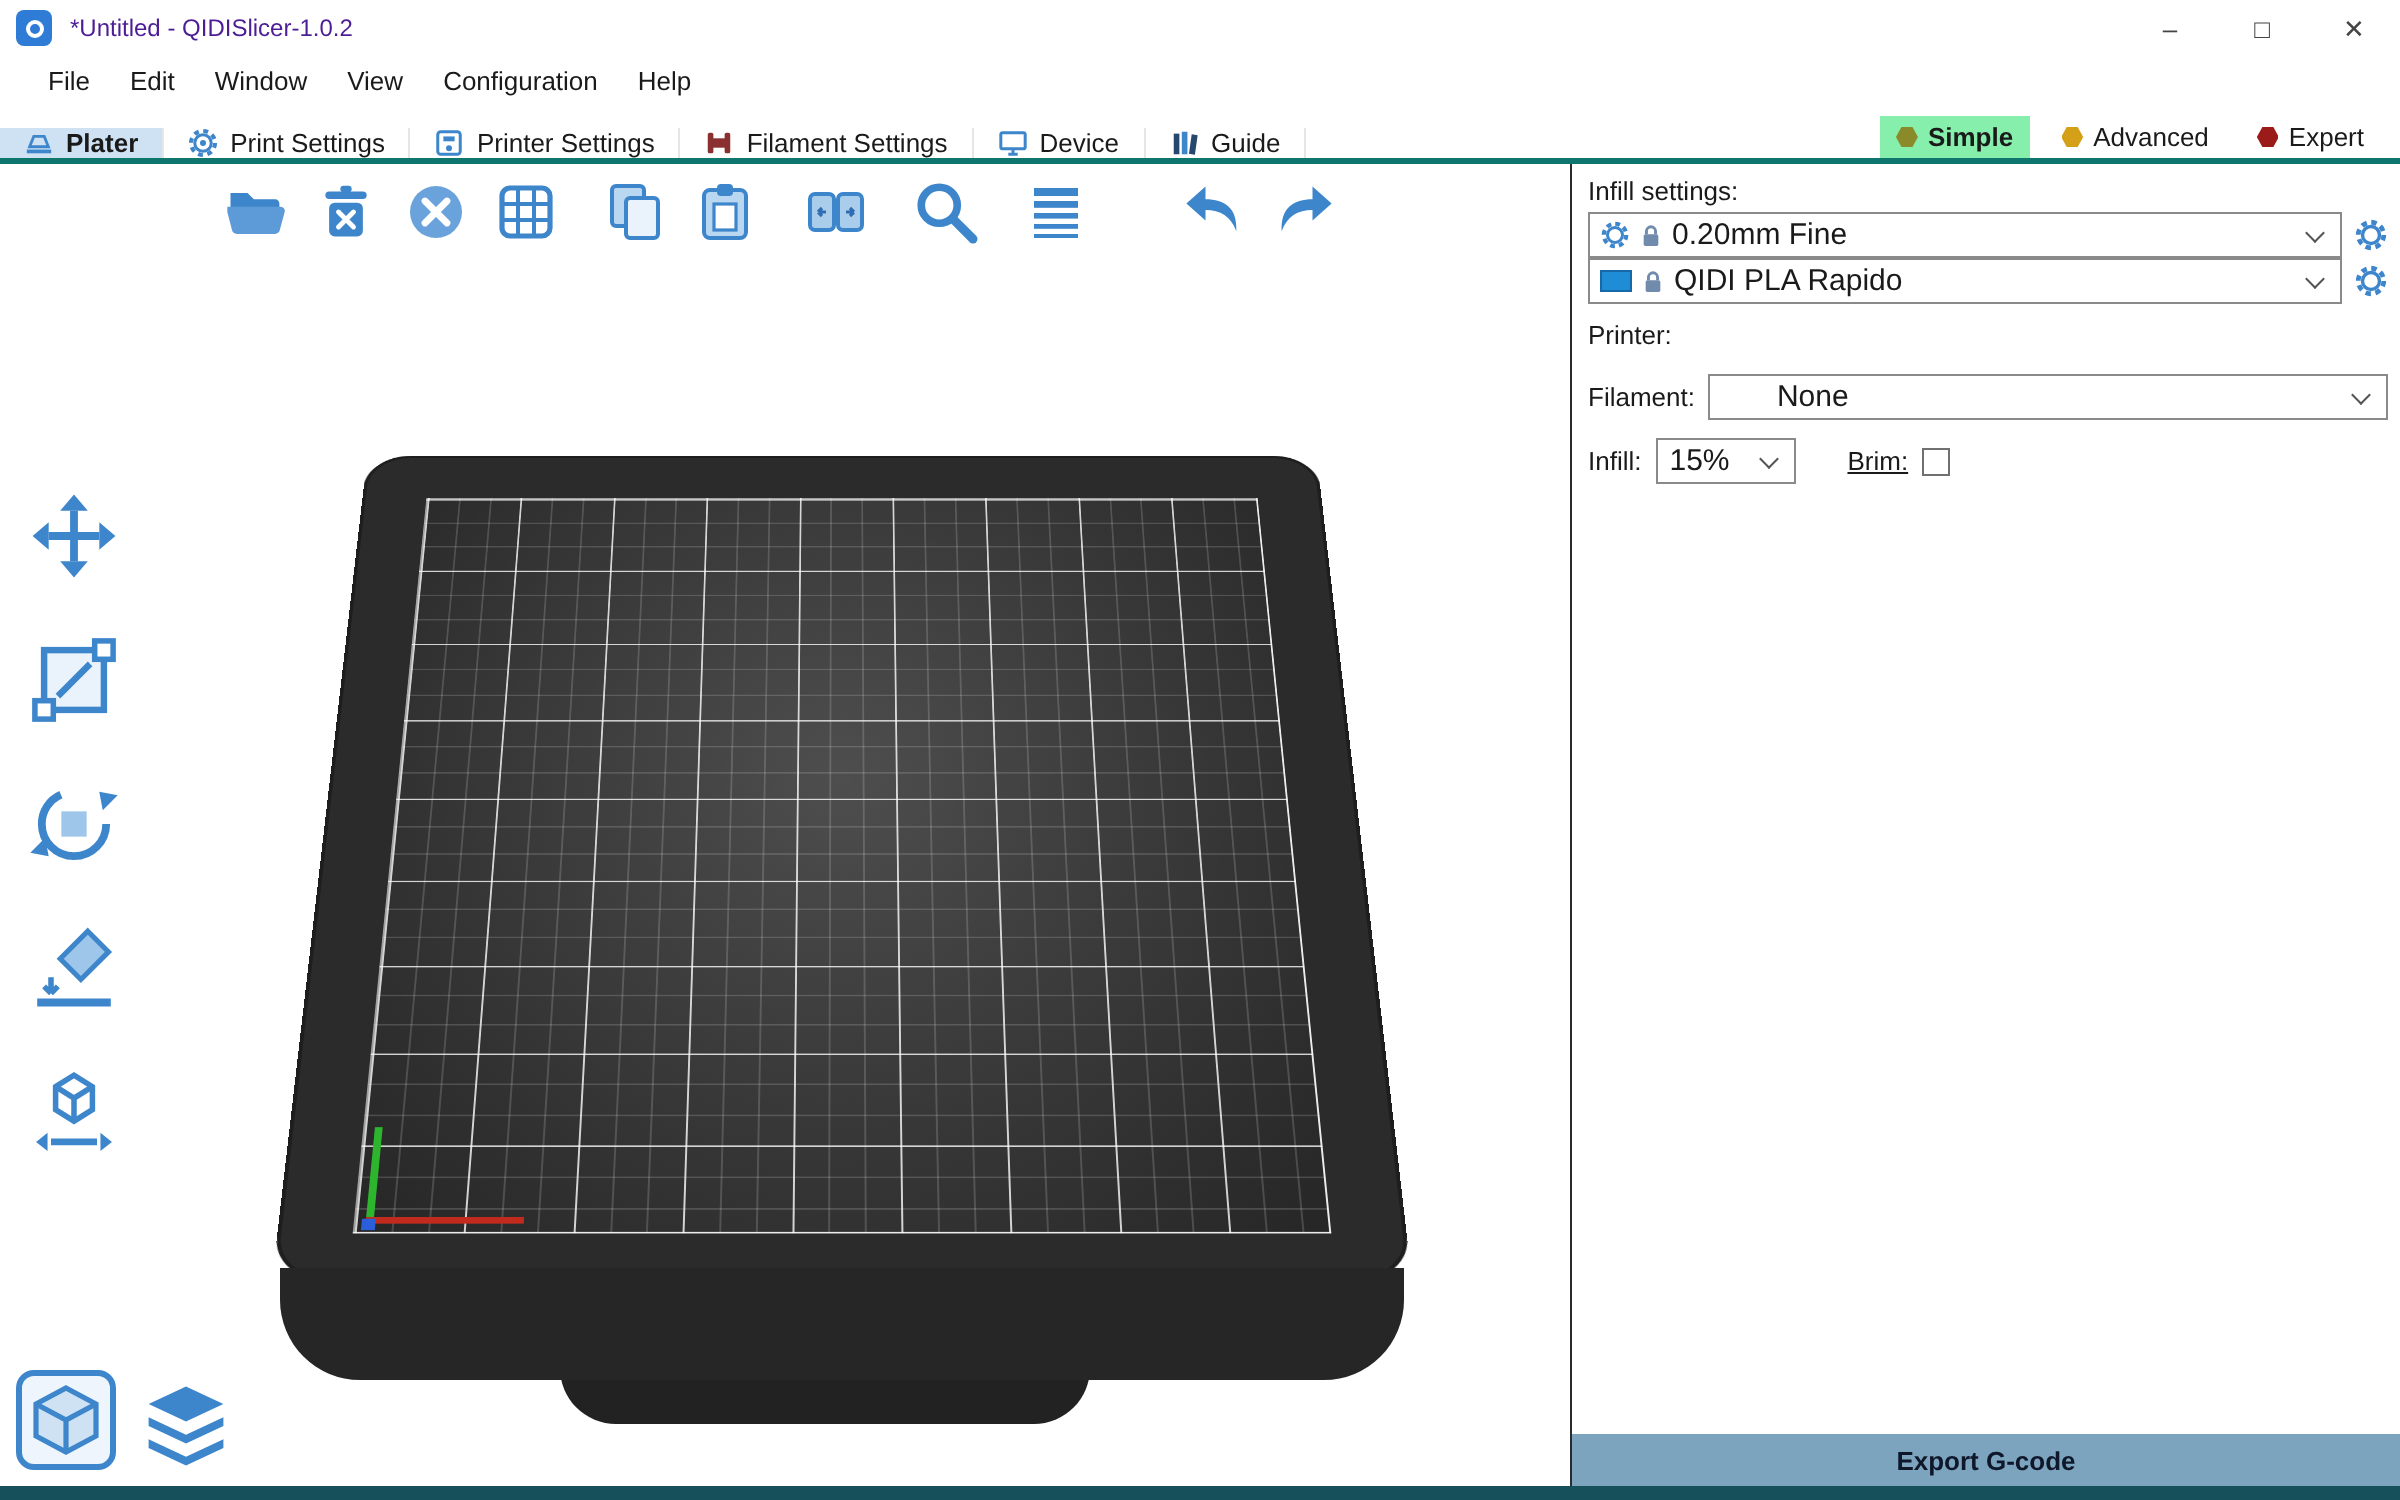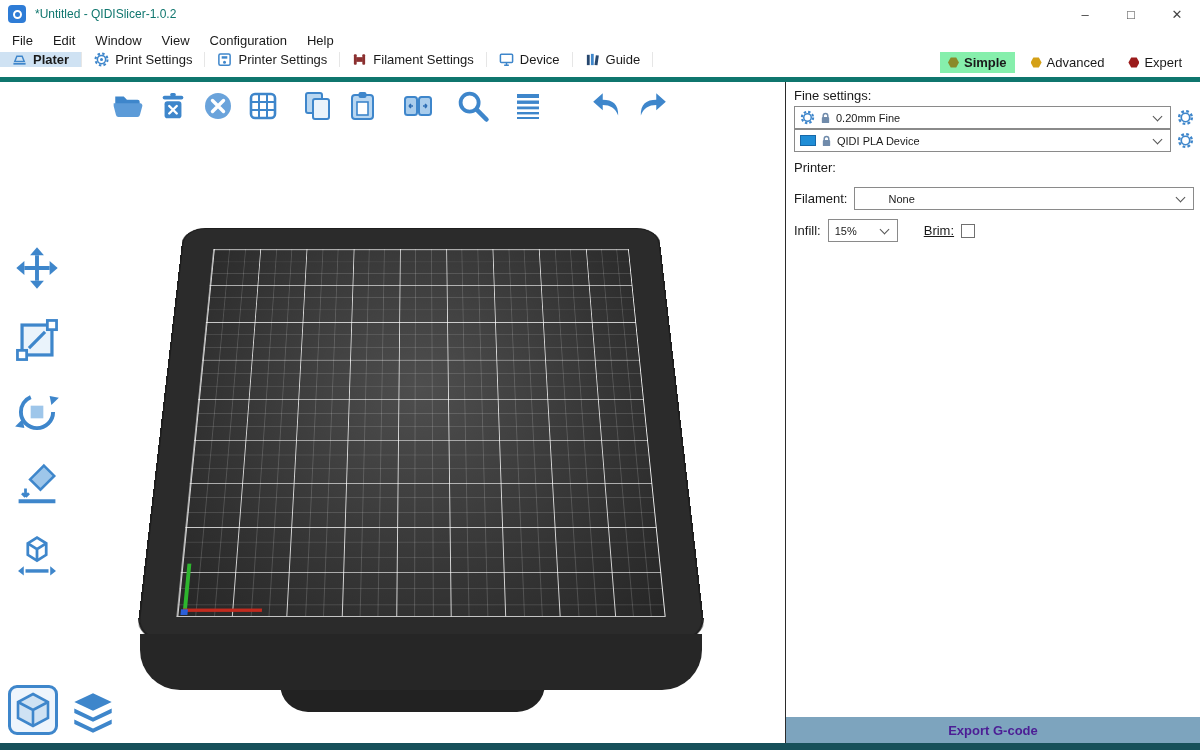--- a/index.html
+++ b/index.html
@@ -8,31 +8,31 @@
     font-family:"Liberation Sans", sans-serif;
     position:relative; background:#fff; overflow:hidden;
     color:#1a1a1a;
   }
 
   
   .titlebar { height:28px; display:flex; align-items:center; background:#fff; }
   .app-icon { width:18px; height:18px; margin:0 9px 0 8px; border-radius:4px;
               background:#2e7cd6; display:flex; align-items:center; justify-content:center; }
   .app-icon span { width:9px; height:9px; border:2px solid #fff; border-radius:50%; display:block; }
-  .title-text { font-size:12px; color:#0f766e; }
+  .title-text { font-size:12px; color:#4c1d95; }
   .win-controls { margin-left:auto; display:flex; height:28px; }
   .win-btn { width:46px; display:flex; align-items:center; justify-content:center;
              font-size:13px; color:#444; }
 
   
-  .menubar { height:24px; display:flex; align-items:center; padding-left:2px; }
+  .menubar { height:24px; display:flex; align-items:center; padding-left:14px; }
   .menu-item { padding:0 10px; font-size:13px; }
 
   
-  .tabbar { height:30px; display:flex; align-items:flex-start; border-bottom:5px solid #0f766e; }
+  .tabbar { height:30px; display:flex; align-items:flex-end; border-bottom:3px solid #0f766e; }
   .tab { display:flex; align-items:center; gap:6px; padding:0 12px; font-size:13px;
          border-right:1px solid #e6e6e6; white-space:nowrap; }
   .tab.active { background:#cfe2f3; font-weight:bold; }
   .modes { margin-left:auto; display:flex; align-items:center; gap:8px; padding-right:10px; }
   .mode { display:flex; align-items:center; gap:5px; padding:3px 8px; font-size:13px; }
   .mode.active { background:#86efac; font-weight:bold; }
   .hex { width:11px; height:11px; display:inline-block;
          clip-path:polygon(25% 4%, 75% 4%, 100% 50%, 75% 96%, 25% 96%, 0 50%); }
   .hex.simple { background:#8a8a2a; }
   .hex.advanced { background:#d4a017; }
@@ -83,34 +83,34 @@
   .bed-front  { position:absolute; left:140px; top:552px; width:562px; height:56px;
                 background:#262626; border-radius:0 0 40px 40px; z-index:3; }
   .bed-handle { position:absolute; left:280px; top:560px; width:265px; height:70px;
                 background:#222; border-radius:0 0 28px 28px; z-index:2; }
 
   
   .slabel { font-size:13px; margin-top:8px; margin-bottom:3px; }
   .slabel.first { margin-top:2px; }
   .combo-row { display:flex; align-items:center; gap:6px; }
   .combo { display:flex; align-items:center; flex:1; height:23px; border:1px solid #8a8a8a;
-           background:#fff; padding:0 5px; font-size:11px; min-width:0; }
+           background:#fff; padding:0 5px; font-size:15px; min-width:0; }
   .combo .combo-text { margin-left:5px; overflow:hidden; white-space:nowrap; }
   .chev { width:7px; height:7px; border-right:1.6px solid #555; border-bottom:1.6px solid #555;
           transform:rotate(45deg); margin:-3px 4px 0 auto; flex:none; }
   .swatch { width:16px; height:11px; background:#1f8dd6; border:1px solid #1668a8; flex:none; }
   .ico-gap { margin-left:5px; flex:none; display:flex; }
   .inline-row { display:flex; align-items:center; margin-top:12px; }
   .inline-row.second { margin-top:9px; }
   .inline-label { font-size:13px; margin-right:7px; }
   .combo.small { flex:none; width:70px; }
   .combo.supports { flex:1; }
   .checkbox { width:14px; height:14px; border:1px solid #707070; background:#fff; }
   .export-btn { position:absolute; left:0; right:0; bottom:0; height:26px; background:#7da4be;
-                color:#4c1d95; font-weight:bold; font-size:13px;
+                color:#0f172a; font-weight:bold; font-size:13px;
                 display:flex; align-items:center; justify-content:center; }
 
   svg { display:block; }
 </style>
 </head>
 <body>
 
 <div class="titlebar">
   <div class="app-icon">
       <span></span>
@@ -342,21 +342,21 @@
           <path d="M20 2 L37 10 L20 18 L3 10 Z" fill="#3e86cb"></path>
           <path d="M3 16 L20 24 L37 16 V20 L20 28 L3 20 Z" fill="#3e86cb"></path>
           <path d="M3 26 L20 34 L37 26 V30 L20 38 L3 30 Z" fill="#3e86cb"></path>
         </svg>
       </div>
     </div>
   </div>
 
   <div class="sidebar">
 
-    <div class="slabel first">Fine settings:</div>
+    <div class="slabel first">Infill settings:</div>
     <div class="combo-row">
       <div class="combo">
         <svg width="15" height="15" viewBox="0 0 20 20">
           <circle cx="10" cy="10" r="5" fill="none" stroke="#3e86cb" stroke-width="2"></circle>
           <circle cx="10" cy="10" r="7.5" fill="none" stroke="#3e86cb" stroke-width="2.8" stroke-dasharray="3.2 2.68"></circle>
         </svg>
         <span class="ico-gap">
           <svg width="11" height="12" viewBox="0 0 12 13">
             <path d="M3.5 5.5 V4 a2.5 2.5 0 0 1 5 0 V5.5" fill="none" stroke="#708bab" stroke-width="1.6"></path>
             <rect x="2" y="5.5" width="8" height="6.5" rx="1" fill="#708bab"></rect>
@@ -373,21 +373,21 @@
 
     <div class="combo-row">
       <div class="combo">
         <span class="swatch"></span>
         <span class="ico-gap">
           <svg width="11" height="12" viewBox="0 0 12 13">
             <path d="M3.5 5.5 V4 a2.5 2.5 0 0 1 5 0 V5.5" fill="none" stroke="#708bab" stroke-width="1.6"></path>
             <rect x="2" y="5.5" width="8" height="6.5" rx="1" fill="#708bab"></rect>
           </svg>
         </span>
-        <span class="combo-text">QIDI PLA Device</span>
+        <span class="combo-text">QIDI PLA Rapido</span>
         <span class="chev"></span>
       </div>
       <svg width="17" height="17" viewBox="0 0 20 20">
         <circle cx="10" cy="10" r="5" fill="none" stroke="#3e86cb" stroke-width="2"></circle>
         <circle cx="10" cy="10" r="7.5" fill="none" stroke="#3e86cb" stroke-width="2.8" stroke-dasharray="3.2 2.68"></circle>
       </svg>
     </div>
 
     <div class="slabel">Printer:</div>
 

